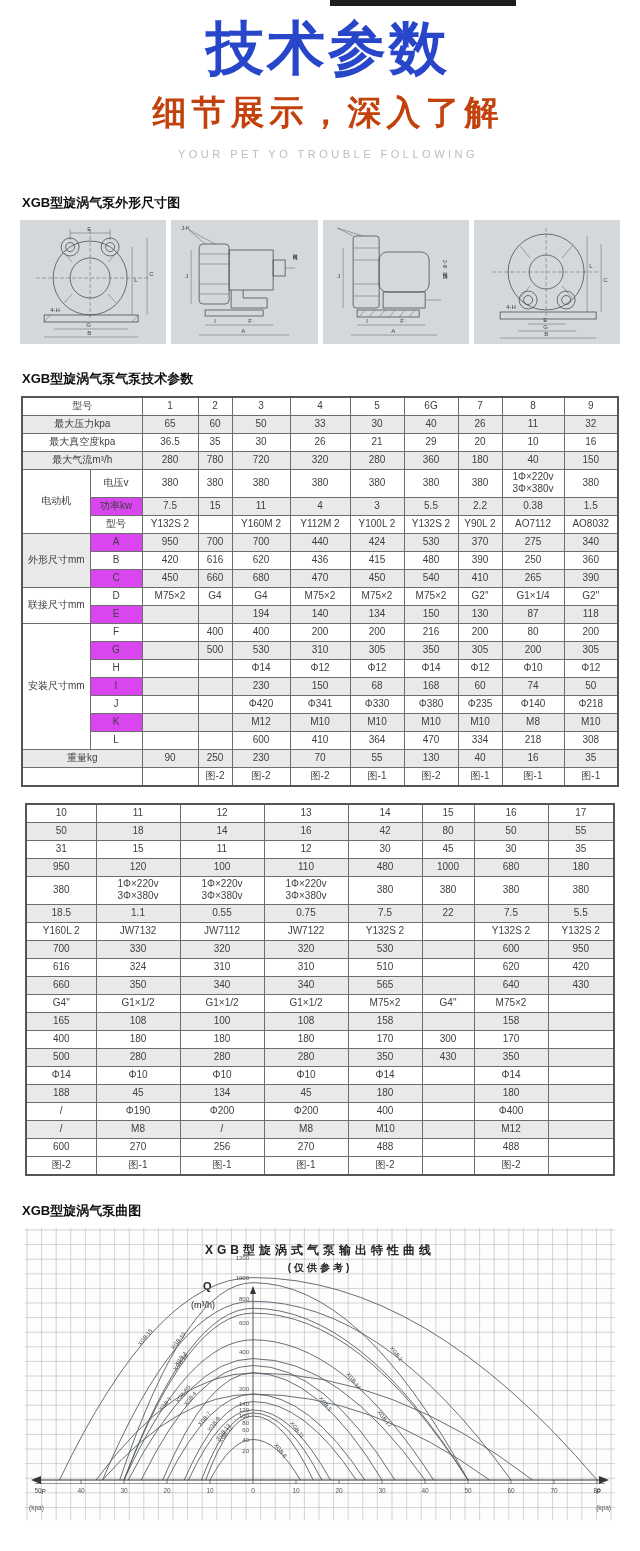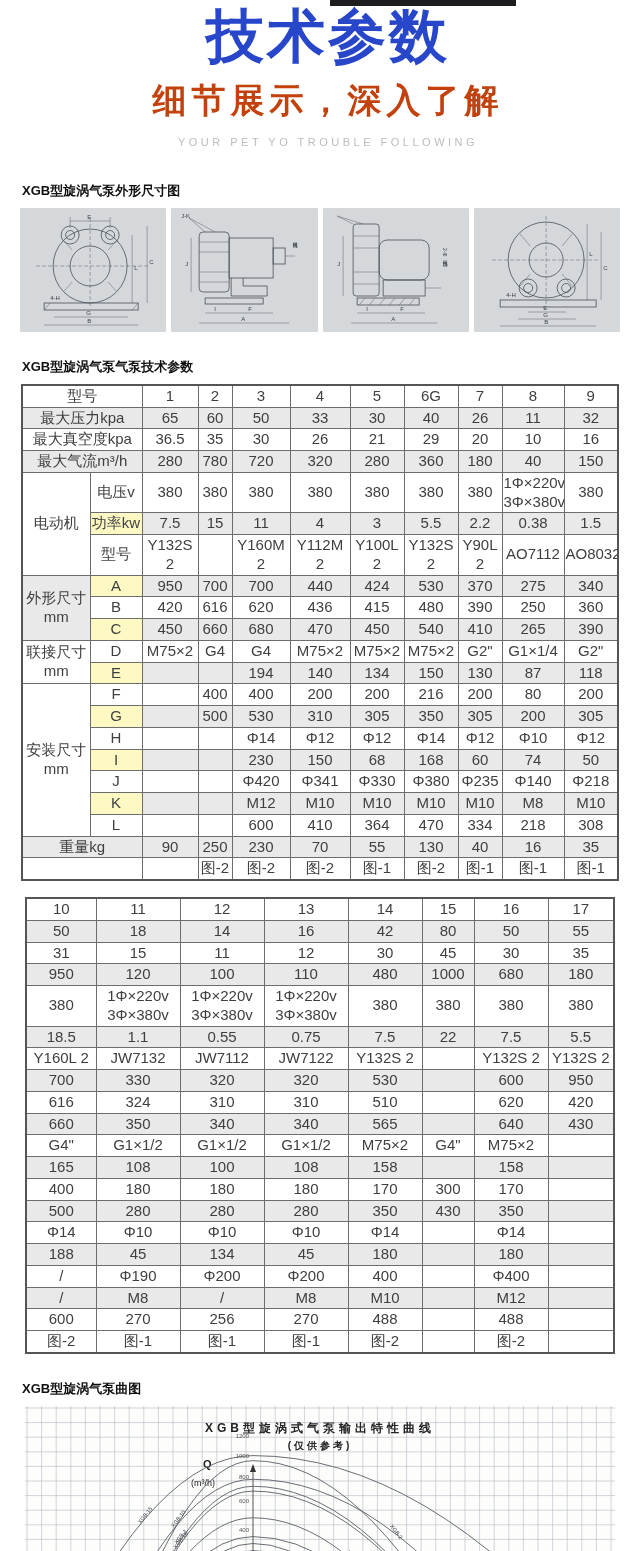--- a/index.html
+++ b/index.html
@@ -1,41 +1,41 @@
 <!DOCTYPE html>
 <html><head>
 <meta charset="utf-8">
 <style>
   html,body{margin:0;padding:0;}
   body{
     width:640px; min-height:1551px; background:#ffffff; position:relative;
     font-family:"Liberation Sans","DejaVu Sans",sans-serif; color:#333;
   }
   .topbar{position:absolute; top:0; left:330px; width:186px; height:6px; background:#1d1d1f;}
-  .hero{padding-top:4px; text-align:center;margin-left:16px;}
+  .hero{padding-top:16px; text-align:center;margin-left:16px;}
   .hero-title{font-size:58px; font-weight:800; letter-spacing:3px; line-height:1.1; margin:0;}
   .hero-sub{font-size:34px; font-weight:700; color:#c2410c; letter-spacing:5px; margin-top:10px;}
   .hero-tag{font-size:11px; color:#bcbcbc; letter-spacing:3.5px; margin-top:12px;text-align:center;}
   .section-title{font-size:13px; font-weight:800; color:#101010; margin:0 0 8px 22px;}
   .sec1{margin-top:34px;}
   .drawings{display:flex; gap:5px; padding:0 20px; margin-bottom:26px;}
   .panel{flex:1; height:124px; background:#d5d8db; border-radius:1px; overflow:hidden;}
   .panel svg{display:block; width:100%; height:100%;}
   .tech-line{stroke:#4a4f58; stroke-width:0.8; fill:none;}
   .tech-thin{stroke:#5a5f66; stroke-width:0.5; fill:none;}
   .tech-dash{stroke:#5a5f66; stroke-width:0.5; fill:none; stroke-dasharray:4 2;}
   .tech-txt{font-size:6px; fill:#3a3f48; font-family:"Liberation Sans",sans-serif;}
   .tech-txt-v{font-size:5px; fill:#3a3f48;}
   table.spec{border-collapse:collapse; margin:0 auto; width:590px; table-layout:fixed;
-    font-size:15px; color:#3f3f3f; text-align:center;}
+    font-size:10px; color:#3f3f3f; text-align:center;}
   table.spec{border:2px solid #555;}
   table.spec td{border:1px solid #6d6d6d; padding:1px 1px; height:15px; white-space:pre-line; line-height:1.25; overflow:hidden;}
   table.spec tr.shade td{background:#e9e9e9;}
   table.spec td.grp, table.spec td.lbl{background:#ffffff;}
-  table.spec tr.shade td.sub{background:#fef9c3;}
+  table.spec tr.shade td.sub{background:#d946ef;}
   .gap{height:16px;}
   .chart-wrap{margin:0 25px 20px 25px;text-align:center;}
   .chart-wrap svg{display:block; background:#fdfdfc;}
 </style>
 </head>
 <body>
 
 <div class="topbar"></div>
 
 <div class="hero">

